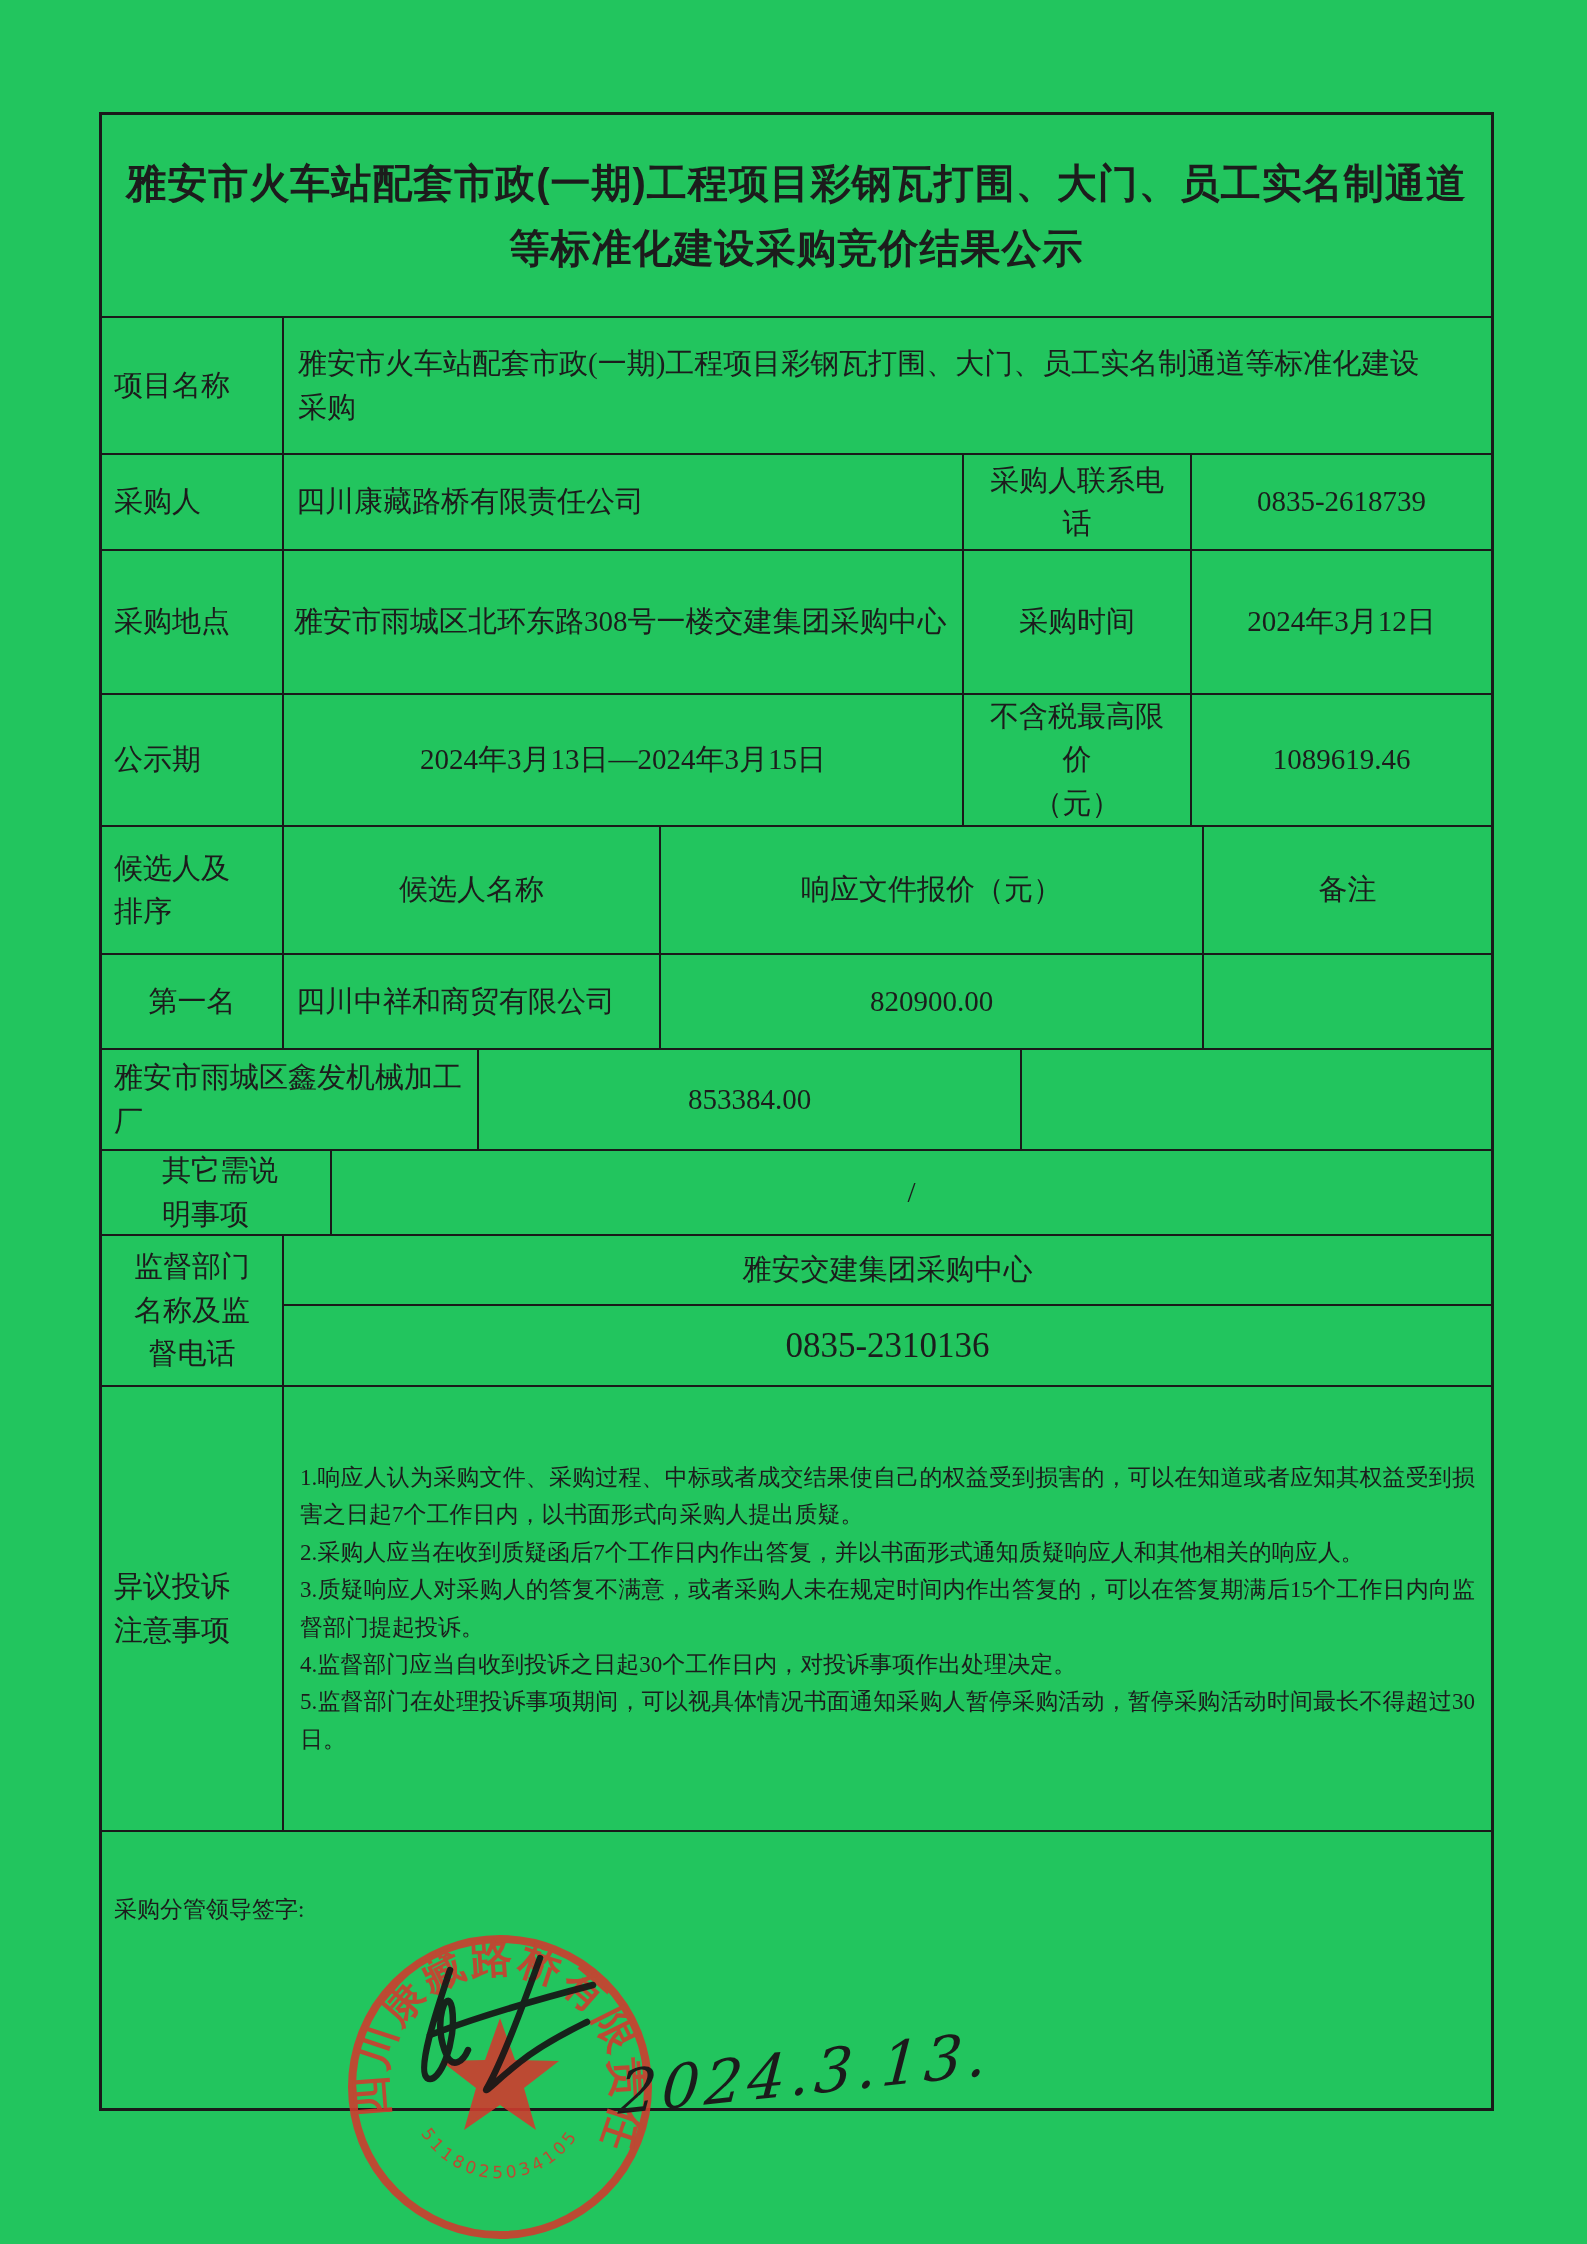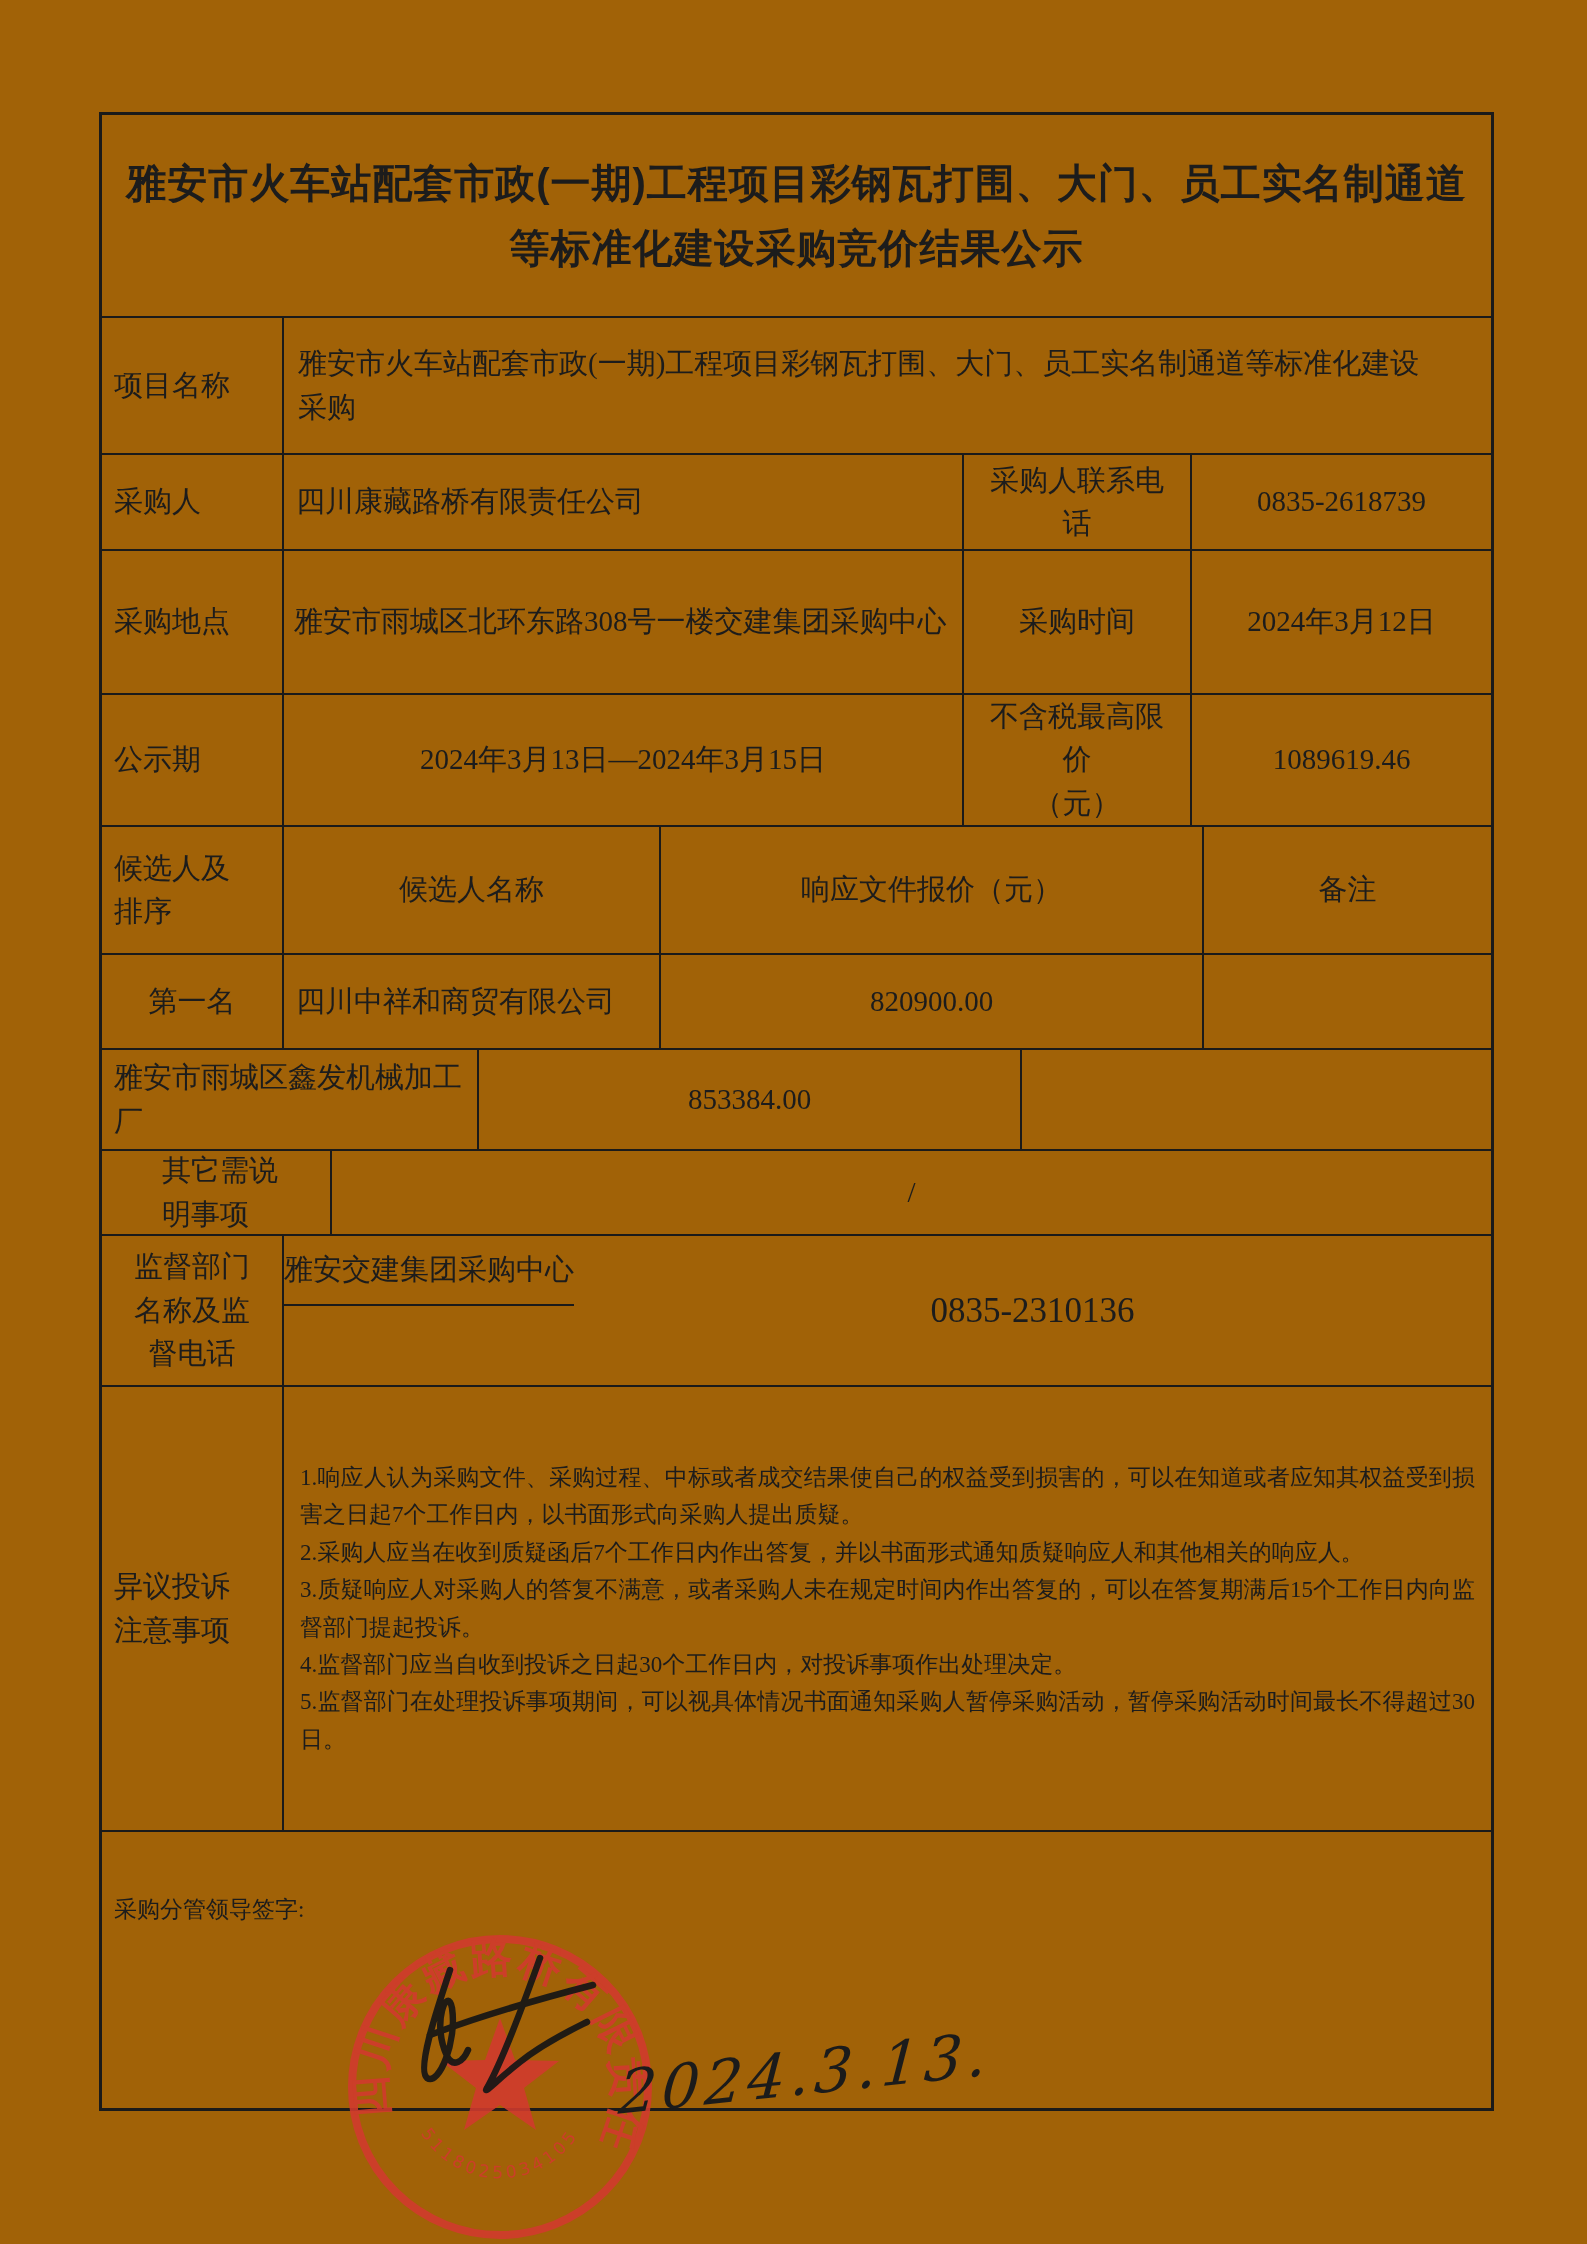--- a/index.html
+++ b/index.html
@@ -4,21 +4,21 @@
 <style>
   :root{
     --ink:#1a1a1a;
     --text:#1c1c1c;
     --red:#d23a2e;
   }
   html,body{margin:0;padding:0;background:#ffffff;}
   .page{
     position:relative;
     width:1587px;height:2244px;
-    background:#a16207;
+    background:#22c55e;
     font-family:"Liberation Serif","DejaVu Serif",serif;
     color:var(--text);
     overflow:hidden;
   }
   .sheet{
     position:absolute;left:99px;top:112px;
     width:1395px;height:1999px;
     border:3px solid var(--ink);
     box-sizing:border-box;
     display:flex;flex-direction:column;
@@ -59,21 +59,21 @@
 
   .title-cell{
     flex:1;display:flex;align-items:center;justify-content:center;
     text-align:center;
     font-family:"Liberation Sans","DejaVu Sans",sans-serif;
     font-weight:bold;font-size:40px;line-height:1.62;
     letter-spacing:1px;
     padding:0 20px;box-sizing:border-box;
   }
   .project-value{padding:6px 56px 6px 14px;}
-  .sup-col{flex:1;display:flex;flex-direction:row;}
+  .sup-col{flex:1;display:flex;flex-direction:column;}
   .sup-top{height:70px;border-bottom:2px solid var(--ink);box-sizing:border-box;
     display:flex;align-items:center;justify-content:center;font-size:29px;}
   .sup-bottom{flex:1;display:flex;align-items:center;justify-content:center;font-size:35px;}
   .objection-cell{
     flex-direction:column;justify-content:center;align-items:stretch;
     padding:10px 16px;
   }
   .objection-item{
     font-size:23px;line-height:1.63;text-align:justify;
   }

